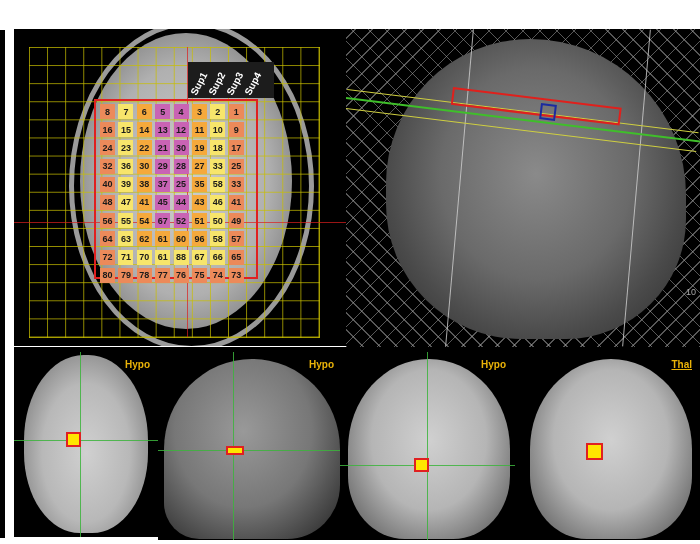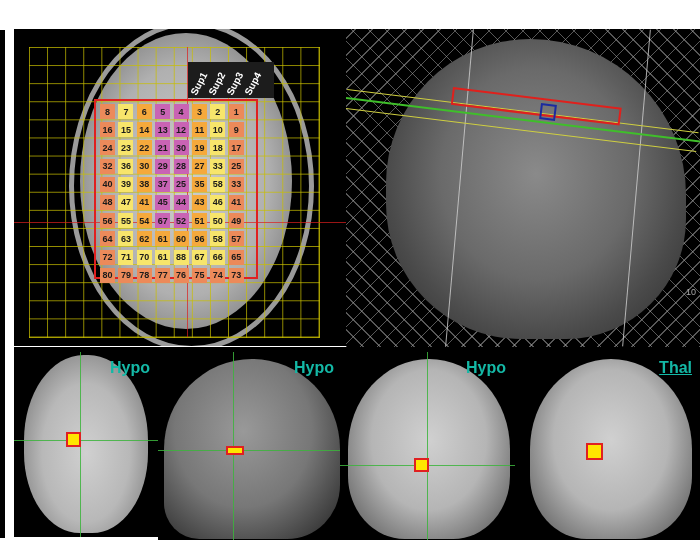--- a/index.html
+++ b/index.html
@@ -5,21 +5,21 @@
   html, body { margin:0; padding:0; background:#ffffff; }
   body { width:700px; height:544px; position:relative; overflow:hidden; font-family:"Liberation Sans", sans-serif; }
   .strip { position:absolute; left:0; top:30px; width:5px; height:508px; background:#000; }
   .panel { position:absolute; background:#000; overflow:hidden; }
   #p-axial { left:14px; top:29px; width:332px; height:317px; }
   #p-sag { left:346px; top:29px; width:354px; height:318px; }
   #p-b1 { left:14px; top:347px; width:144px; height:190px; }
   #p-b2 { left:158px; top:347px; width:182px; height:193px; }
   #p-b3 { left:340px; top:347px; width:180px; height:193px; }
   #p-b4 { left:520px; top:347px; width:180px; height:193px; }
-  .lbl { position:absolute; color:#14b8a6; font-weight:bold; font-size:16px; }
+  .lbl { position:absolute; color:#eab308; font-weight:bold; font-size:10px; }
   
   .skull { position:absolute; border-radius:50%; }
   .gridlines { position:absolute; left:15px; top:18px; width:290px; height:290px;
     background-image:
       linear-gradient(to right, rgba(200,190,0,0.75) 1px, transparent 1px),
       linear-gradient(to bottom, rgba(200,190,0,0.75) 1px, transparent 1px);
     background-size:18.1px 18.1px; border-right:1px solid rgba(200,190,0,0.75); border-bottom:1px solid rgba(200,190,0,0.75); }
   .redbox { position:absolute; left:80px; top:70px; width:164px; height:180px; border:2px solid #e02020; box-sizing:border-box; }
   .cells { position:absolute; left:84px; top:74px; width:156px; display:grid; grid-template-columns:repeat(8, 18.4px); grid-auto-rows:18.2px; column-gap:0; }
   .cell { width:15px; height:15px; margin:1px 2px; display:flex; align-items:center; justify-content:center;

